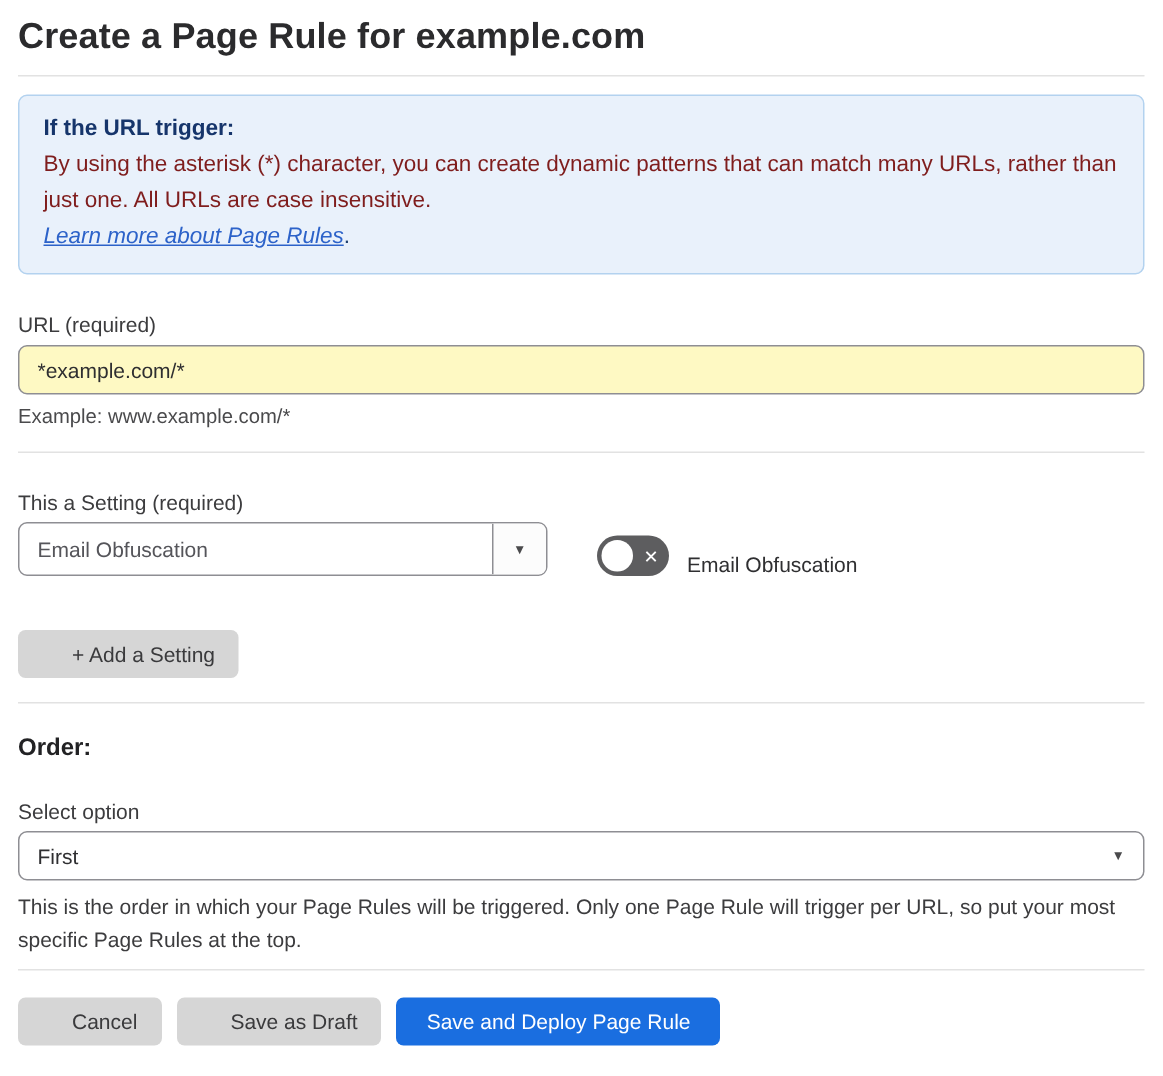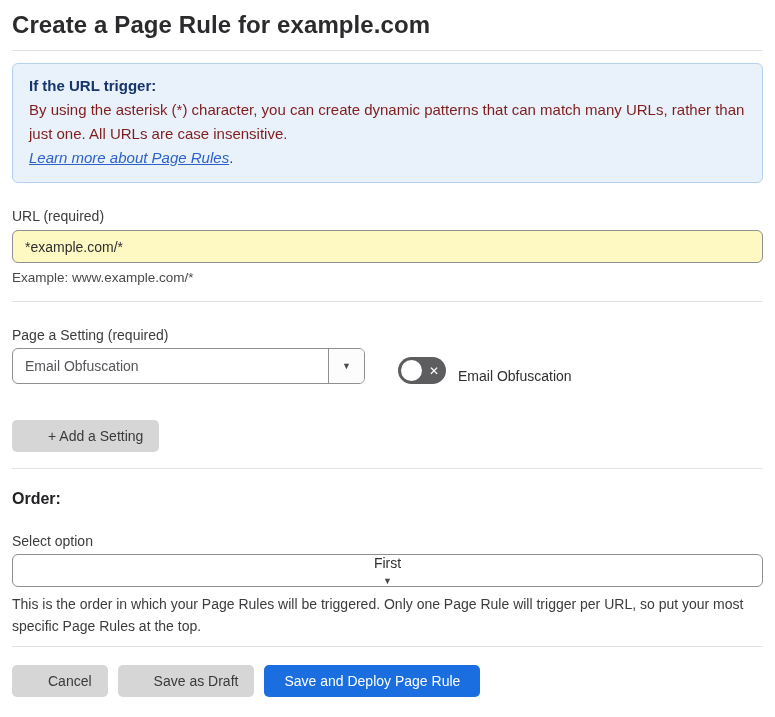--- a/index.html
+++ b/index.html
@@ -185,21 +185,20 @@
     margin-top: 5px;
     width: 100%;
     height: 33px;
     border: 1px solid #8e8e93;
     border-radius: 6px;
     background: #ffffff;
     display: flex;
     align-items: center;
     padding: 0 12px;
     cursor: pointer;
-    flex-direction: column;
   }
   .order-select-value {
     flex: 1;
     font-size: 14px;
     color: #2f2f31;
   }
   .order-help {
     font-size: 14px;
     line-height: 22px;
     color: #3c3c3e;
@@ -231,21 +230,21 @@
     </div>
   </div>
 
   <label class="field-label">URL (required)</label>
   <input class="url-input" type="text" value="*example.com/*" style="">
   <div class="helper-text">Example: www.example.com/*</div>
 
   <hr class="divider">
 
 
-  <label class="field-label">Page a Setting (required)</label>
+  <label class="field-label">This a Setting (required)</label>
 
   <div class="setting-row">
     <div class="select-box">
       <div class="select-value">Email Obfuscation</div>
       <div class="select-arrow-section">
         <span class="arrow-glyph">▼</span>
       </div>
     </div>
     <div class="toggle">
       <span class="toggle-knob"></span>

